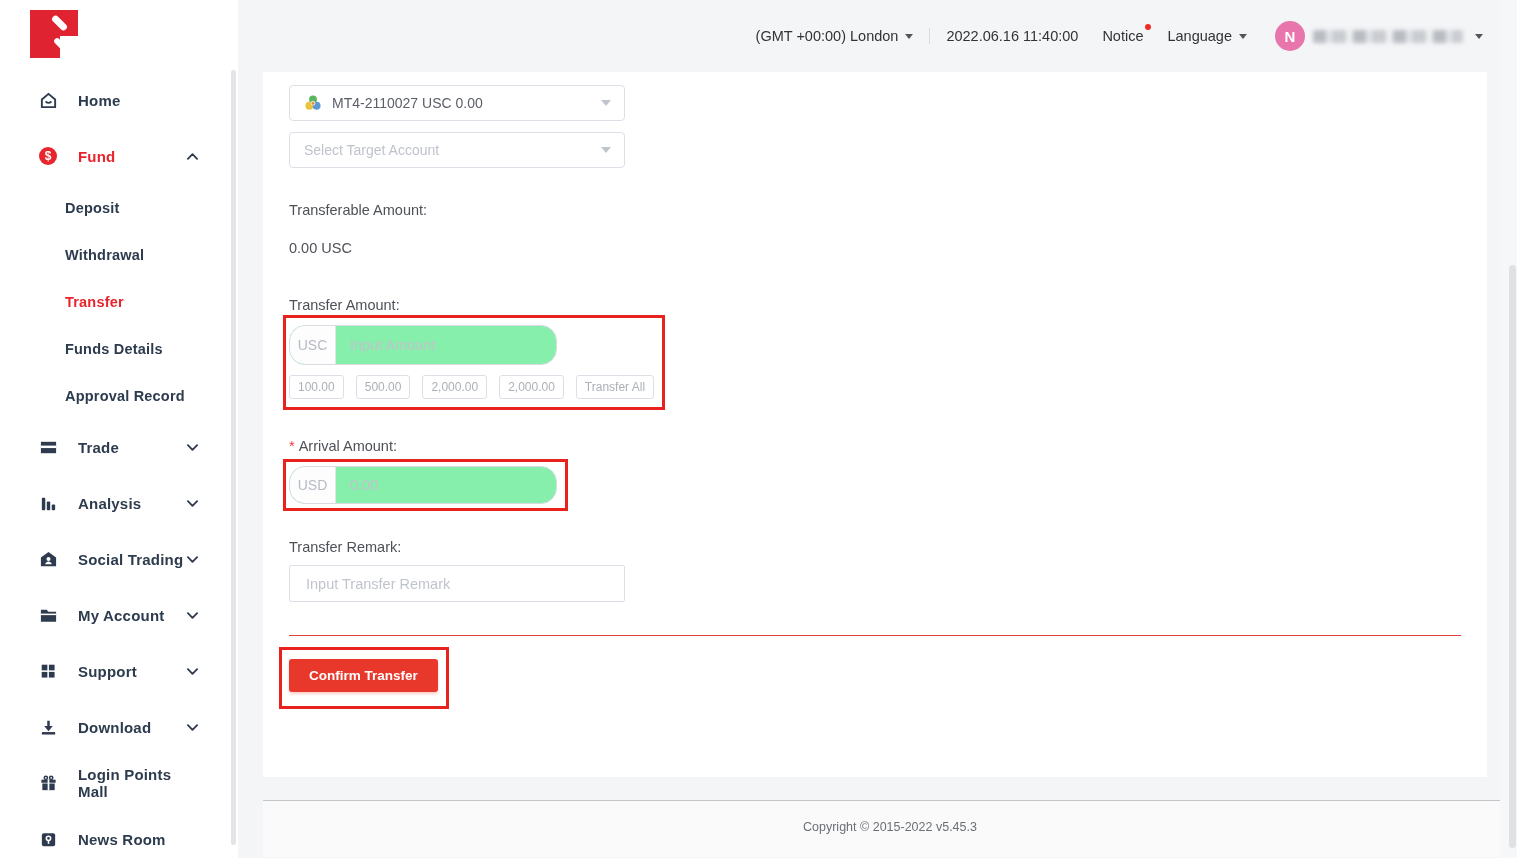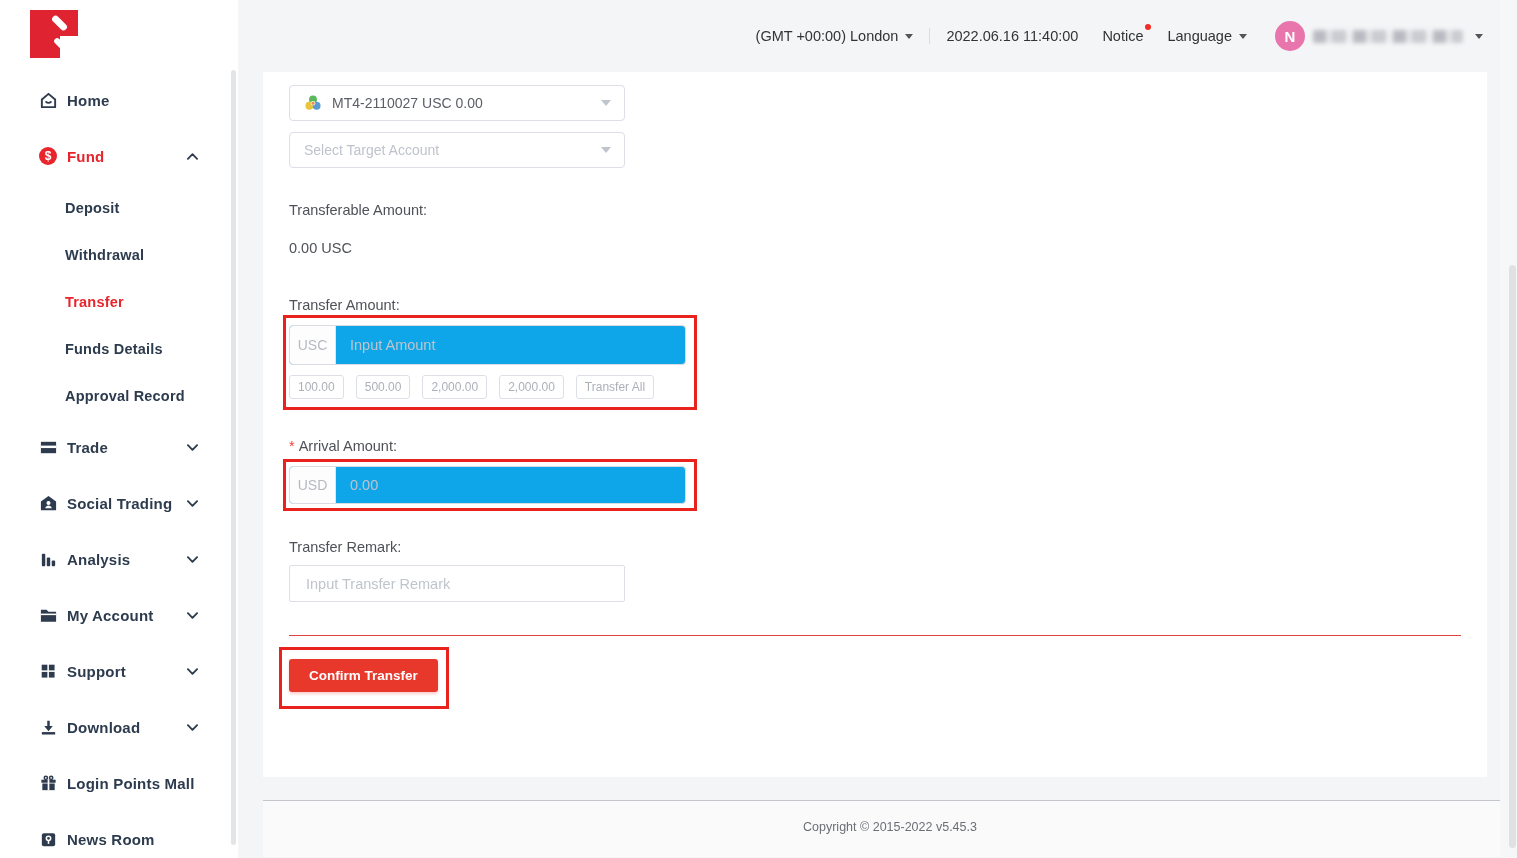--- a/index.html
+++ b/index.html
@@ -9,21 +9,21 @@
     font-family:"Liberation Sans", sans-serif;
     background:#f4f5f7; color:#333;
   }
   
   .sidebar { position:absolute; left:0; top:0; width:238px; height:858px; background:#fff; z-index:3; }
   .logo-wrap { height:72px; padding:10px 0 0 30px; }
   .logo { width:48px; height:48px; display:block; }
   .nav-item { height:56px; display:flex; align-items:center; padding:0 40px 0 38px; cursor:pointer; }
   .nav-sub  { height:47px; display:flex; align-items:center; padding-left:65px; cursor:pointer; }
   .nav-icon { width:20px; height:20px; display:inline-flex; align-items:center; justify-content:center; flex:0 0 20px; }
-  .nav-label { margin-left:9px; font-size:15px; font-weight:700; color:#2d3b4e; letter-spacing:.2px; }
+  .nav-label { margin-left:20px; font-size:15px; font-weight:700; color:#2d3b4e; letter-spacing:.2px; }
   .nav-sub .nav-label { margin-left:0; font-size:14.5px; }
   .nav-chevron { margin-left:auto; display:inline-flex; }
   .red { color:#e8242c !important; }
   .fund-badge { width:18px; height:18px; border-radius:50%; background:#e8242c; color:#fff; font-size:12px; font-weight:700;
                 display:inline-flex; align-items:center; justify-content:center; }
   .side-scrollbar { position:absolute; left:231px; top:70px; width:5px; height:775px; background:#e3e4e6; border-radius:3px; z-index:4; }
 
   
   .main { position:absolute; left:238px; top:0; width:1279px; height:858px; }
   .topbar { height:72px; display:flex; align-items:center; justify-content:flex-end; padding-right:34px; font-size:14.5px; color:#333; }
@@ -43,21 +43,21 @@
   .card { background:#fff; margin-left:25px; width:1224px; height:705px; padding:13px 26px 0 26px; }
   .field-label { font-size:14.5px; color:#4e5157; }
   .req { color:#f23c3c; margin-right:4px; }
 
   .select-box { width:336px; height:36px; border:1px solid #dcdfe6; border-radius:4px; background:#fff;
                 display:flex; align-items:center; padding:0 14px; position:relative; cursor:pointer; }
   .select-box .sel-text { font-size:14px; color:#5a5e66; margin-left:10px; }
   .select-box .placeholder { font-size:14px; color:#bfc3cb; }
   .sel-caret { position:absolute; right:13px; width:0; height:0; border-left:5px solid transparent; border-right:5px solid transparent; border-top:6px solid #c0c4cc; }
 
-  .input-group { width:397px; border:1px solid #d9dce2; border-radius:4px; background:#0ea5e9; display:flex; overflow:hidden; }
+  .input-group { width:268px; border:1px solid #d9dce2; border-radius:16px; background:#86efac; display:flex; overflow:hidden; }
   .ig-prefix { width:46px; display:flex; align-items:center; justify-content:center; border-right:1px solid #e2e5ea;
                background:#fdfdfe; color:#b6bac1; font-size:14px; }
   .ig-input { flex:1; border:none; outline:none; padding:0 14px; font-size:14.5px; font-family:"Liberation Sans",sans-serif; color:#444; background:transparent; }
   .ig-input::placeholder { color:#c0c4cb; }
   .h40 { height:40px; } .h38 { height:38px; }
 
   .annot { border:3px solid #e8231d; display:inline-block; }
   .annot-1 { margin-left:-6px; padding:7px 8px 8px 3px; }
   .annot-2 { margin-left:-6px; padding:4px 8px 4px 3px; }
   .annot-3 { margin-left:-10px; padding:9px 8px 14px 7px; }
@@ -151,44 +151,44 @@
     <span class="nav-chevron">
       <svg class="stk" width="11" height="7" viewBox="0 0 12 7">
           <path d="M1 1 L6 6 L11 1"></path>
         </svg>
     </span>
   </div>
 
   <div class="nav-item">
     <span class="nav-icon">
       <svg width="19" height="19" viewBox="0 0 20 20">
-          <path fill="#2e3b4e" d="M10 2 L18 8 V17 H2 V8 Z"></path>
-          <circle cx="10" cy="9.5" r="2.1" fill="#fff"></circle>
-          <path d="M6.5 15c.5-2 2-3 3.5-3s3 1 3.5 3z" fill="#fff"></path>
-        </svg>
-    </span>
-    <span class="nav-label">Social Trading</span>
-    <span class="nav-chevron">
-      <svg class="stk" width="11" height="7" viewBox="0 0 12 7">
-          <path d="M1 1 L6 6 L11 1"></path>
-        </svg>
-    </span>
-  </div>
-
-  <div class="nav-item">
-    <span class="nav-icon">
-      <svg width="19" height="19" viewBox="0 0 20 20">
           <g fill="#2e3b4e">
             <rect x="3" y="4" width="3.6" height="13" rx="1"></rect>
             <rect x="8.2" y="8" width="3.6" height="9" rx="1"></rect>
             <rect x="13.4" y="11" width="3.6" height="6" rx="1"></rect>
           </g>
         </svg>
     </span>
     <span class="nav-label">Analysis</span>
+    <span class="nav-chevron">
+      <svg class="stk" width="11" height="7" viewBox="0 0 12 7">
+          <path d="M1 1 L6 6 L11 1"></path>
+        </svg>
+    </span>
+  </div>
+
+  <div class="nav-item">
+    <span class="nav-icon">
+      <svg width="19" height="19" viewBox="0 0 20 20">
+          <path fill="#2e3b4e" d="M10 2 L18 8 V17 H2 V8 Z"></path>
+          <circle cx="10" cy="9.5" r="2.1" fill="#fff"></circle>
+          <path d="M6.5 15c.5-2 2-3 3.5-3s3 1 3.5 3z" fill="#fff"></path>
+        </svg>
+    </span>
+    <span class="nav-label">Social Trading</span>
     <span class="nav-chevron">
       <svg class="stk" width="11" height="7" viewBox="0 0 12 7">
           <path d="M1 1 L6 6 L11 1"></path>
         </svg>
     </span>
   </div>
 
   <div class="nav-item">
     <span class="nav-icon">
       <svg width="19" height="19" viewBox="0 0 20 20">

